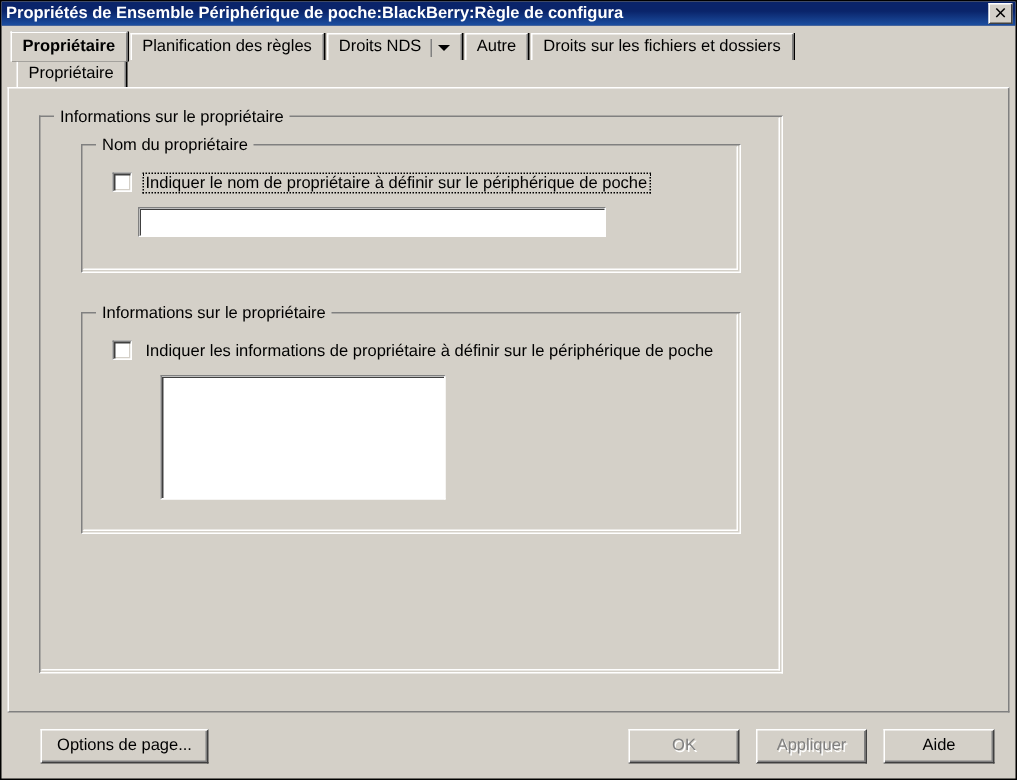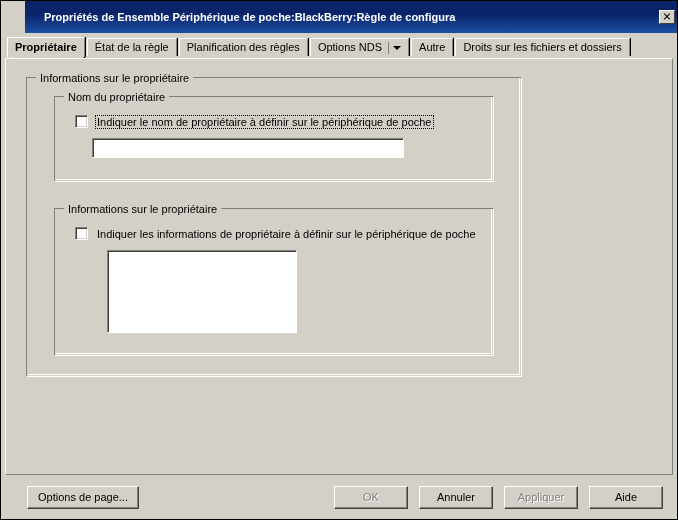--- a/index.html
+++ b/index.html
@@ -16,28 +16,27 @@
     position: relative;
     width: 678px;
     height: 520px;
     box-sizing: border-box;
     background: #d4d0c8;
     border: 1px solid #000000;
     overflow: hidden;
   }
   
   .titlebar {
-    height: 32px;
+    height: 16px;
     background: linear-gradient(to bottom, #0a246a 0%, #0a246a 40%, #1c4fa1 100%);
     background-color: #0a246a;
     display: flex;
     align-items: center;
-    padding: 0 2px 0 19px;
-    box-sizing: border-box;
-    margin-left: 24px;
+    padding: 0 2px 0 3px;
+    box-sizing: border-box;
   }
   .titlebar-text {
     color: #ffffff;
     font-weight: bold;
     font-size: 11px;
     white-space: nowrap;
     overflow: hidden;
     flex: 1 1 auto;
     letter-spacing: 0px;
   }
@@ -171,21 +170,21 @@
     left: 9px;
     background: #d4d0c8;
     padding: 0 4px;
     font-size: 11px;
     white-space: nowrap;
   }
 
   #group-owner-info {
     margin: 0;
     width: 496px;
-    height: 300px;
+    height: 372px;
     padding: 18px 14px;
   }
   #group-owner-name {
     width: 440px;
     height: 86px;
     margin: 0 auto 0 13px;
     padding: 0;
   }
   #group-owner-details {
     width: 440px;
@@ -306,27 +305,24 @@
     <div class="titlebar-text">Propriétés de Ensemble Périphérique de poche:BlackBerry:Règle de configura</div>
     <div class="title-close"></div>
   </div>
 
   <div class="tabstrip">
     <div class="tabrow">
       <div class="tab active">
         <span>Propriétaire</span>
       </div>
       <div class="tab">
-        <span>État de la règle</span>
-      </div>
-      <div class="tab">
         <span>Planification des règles</span>
       </div>
       <div class="tab">
-        <span>Options NDS</span>
+        <span>Droits NDS</span>
         <span class="tab-sep"></span>
         <span class="caret"></span>
       </div>
       <div class="tab">
         <span>Autre</span>
       </div>
       <div class="tab">
         <span>Droits sur les fichiers et dossiers</span>
       </div>
     </div>
@@ -369,18 +365,17 @@
         </div>
 
       </div>
     </div>
   </div>
 
   <div class="buttonbar">
     <div class="btn wide" id="btn-page-options">Options de page...</div>
     <div class="spacer"></div>
     <div class="btn disabled">OK</div>
-    <div class="btn">Annuler</div>
     <div class="btn disabled">Appliquer</div>
     <div class="btn">Aide</div>
   </div>
 
 </div>
 
 </body></html>

